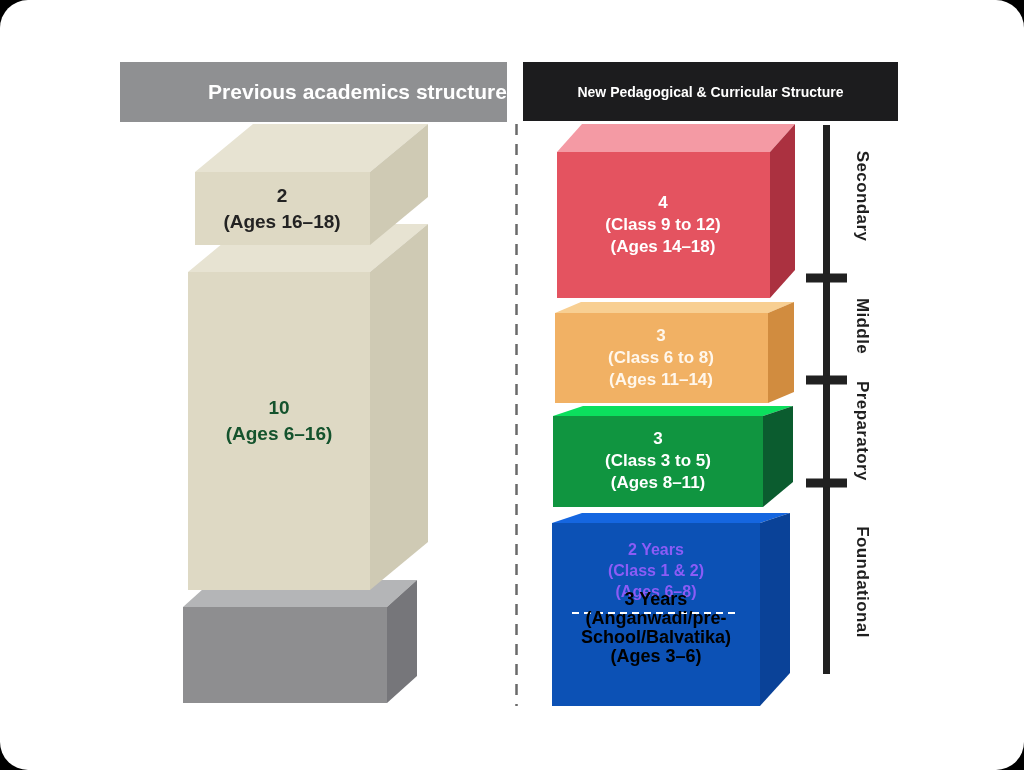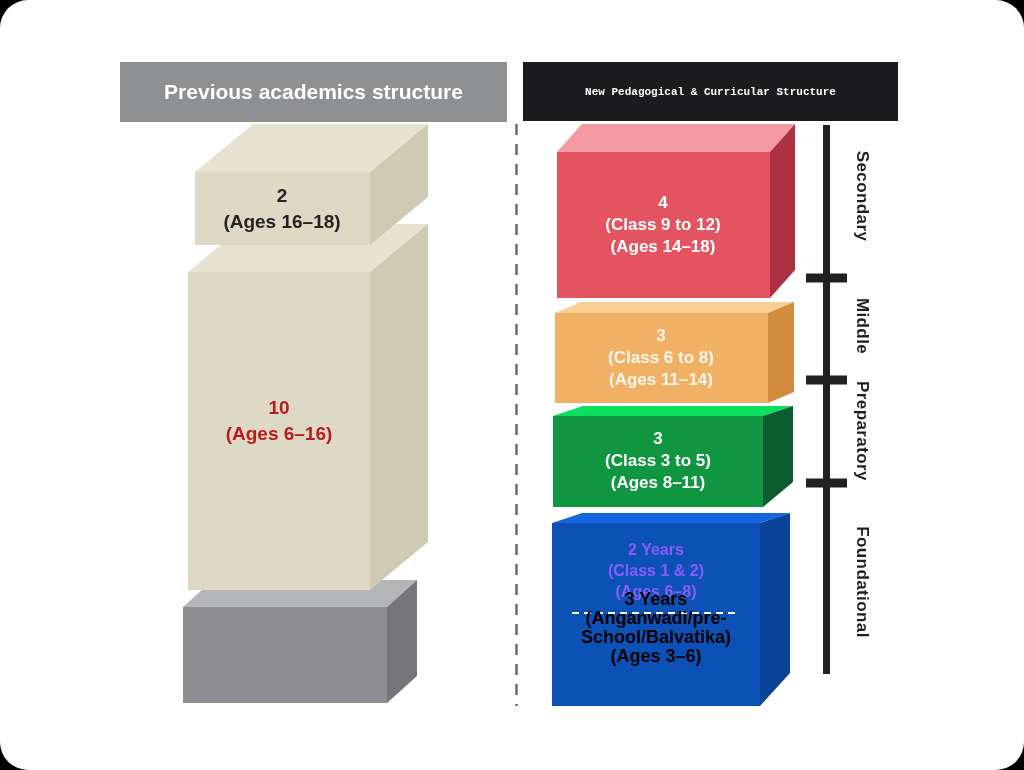--- a/index.html
+++ b/index.html
@@ -4,27 +4,27 @@
 <style>
   html,body { margin:0; padding:0; background:#000; }
   .page { position:relative; width:1024px; height:770px; background:#000; overflow:hidden;
           font-family:"Liberation Sans", sans-serif; }
   .canvas { position:absolute; left:0; top:0; width:1024px; height:770px;
             background:#ffffff; border-radius:28px; overflow:hidden; }
   svg.layer { position:absolute; left:0; top:0; }
 
   .hdr { position:absolute; display:flex; align-items:center; justify-content:center;
          color:#ffffff; font-weight:700; text-align:center; }
-  .hdr-left  { left:120px; top:62px; width:387px; height:60px; font-size:21px; }
-  .hdr-right { left:523px; top:62px; width:375px; height:59px; font-size:11px;font-family:Liberation Mono, monospace; }
+  .hdr-left  { left:120px; top:62px; width:387px; height:60px; font-size:21px;padding-left:44px; }
+  .hdr-right { left:523px; top:62px; width:375px; height:59px; font-size:14px; }
 
   .lbl { position:absolute; transform:translate(-50%,-50%); text-align:center;
          white-space:pre-line; font-weight:700; }
   .lbl-beige-1 { left:282px; top:209px; font-size:19px; line-height:26px; color:#232323; }
-  .lbl-beige-2 { left:279px; top:421px; font-size:19px; line-height:26px; color:#b91c1c; }
+  .lbl-beige-2 { left:279px; top:421px; font-size:19px; line-height:26px; color:#14532d; }
   .lbl-red     { left:663px; top:225px; font-size:17px; line-height:22px; color:#ffffff; }
   .lbl-orange  { left:661px; top:358px; font-size:17px; line-height:22px; color:#fff7ec; }
   .lbl-green   { left:658px; top:461px; font-size:17px; line-height:22px; color:#ffffff; }
   .lbl-blue-up { left:656px; top:570px; font-size:16px; line-height:21px; color:#8b5cf6; }
   .lbl-blue-lo { left:656px; top:628px; font-size:18px; line-height:19px; color:#000000; }
 
   .stage { position:absolute; writing-mode:vertical-rl; transform:translate(-50%,-50%);
            font-weight:700; color:#1f1f1f; font-size:17px; letter-spacing:0.4px; }
   .stage-secondary    { left:862px; top:196px; }
   .stage-middle       { left:862px; top:326px; }

